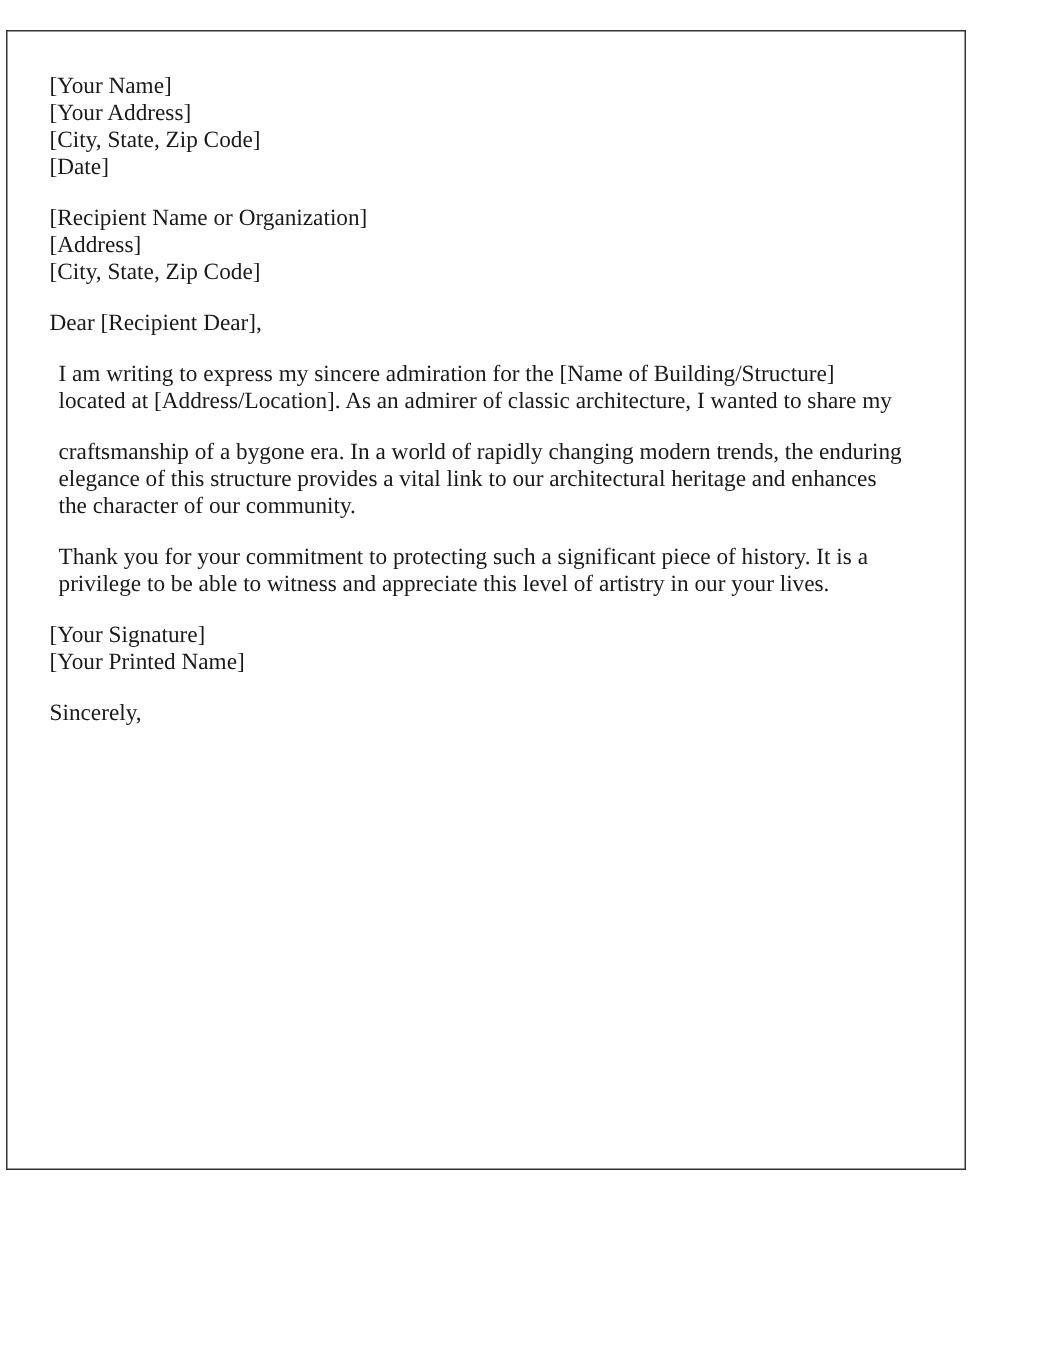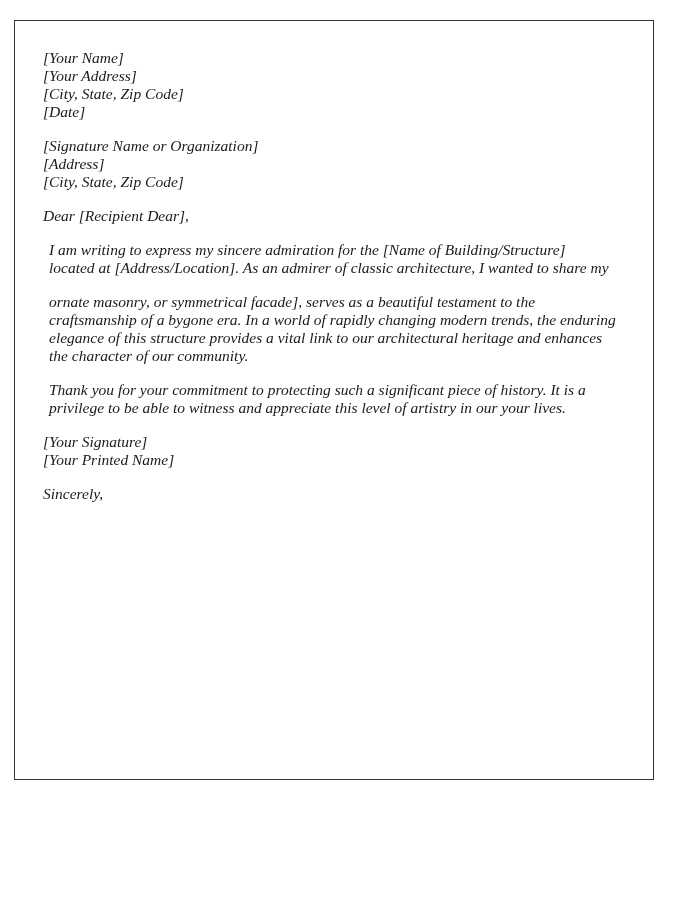--- a/index.html
+++ b/index.html
@@ -5,28 +5,27 @@
     html, body {
       margin: 0;
       padding: 0;
       background: #ffffff;
       width: 700px;
       height: 900px;
       overflow: hidden;
     }
     .page {
       position: absolute;
-      left: 14px;
+      left: 4px;
       top: 20px;
       width: 640px;
       height: 760px;
       border: 1px solid #333333;
       background: #ffffff;
       box-sizing: border-box;
-      font-style: italic;
     }
     .letter {
       position: absolute;
       left: 28px;
       top: 28px;
       width: 600px;
       font-family: "Liberation Serif", "DejaVu Serif", serif;
       font-size: 15.5px;
       line-height: 18px;
       color: #1a1a1a;
@@ -49,37 +48,36 @@
   <div class="letter">
 
     <div class="block">
       <span class="line">[Your Name]</span>
       <span class="line">[Your Address]</span>
       <span class="line">[City, State, Zip Code]</span>
       <span class="line">[Date]</span>
     </div>
 
     <div class="block">
-      <span class="line">[Signature Name or Organization]</span>
+      <span class="line">[Recipient Name or Organization]</span>
       <span class="line">[Address]</span>
       <span class="line">[City, State, Zip Code]</span>
     </div>
 
 
     <div class="block">
       <span class="line">Dear [Recipient Dear],</span>
     </div>
 
     <p class="para">
       <span class="line">I am writing to express my sincere admiration for the [Name of Building/Structure]</span>
       <span class="line">located at [Address/Location]. As an admirer of classic architecture, I wanted to share my</span>
     </p>
 
     <p class="para">
-      <span class="line">ornate masonry, or symmetrical facade], serves as a beautiful testament to the</span>
       <span class="line">craftsmanship of a bygone era. In a world of rapidly changing modern trends, the enduring</span>
       <span class="line">elegance of this structure provides a vital link to our architectural heritage and enhances</span>
       <span class="line">the character of our community.</span>
     </p>
 
     <p class="para">
       <span class="line">Thank you for your commitment to protecting such a significant piece of history. It is a</span>
       <span class="line">privilege to be able to witness and appreciate this level of artistry in our your lives.</span>
     </p>
 

